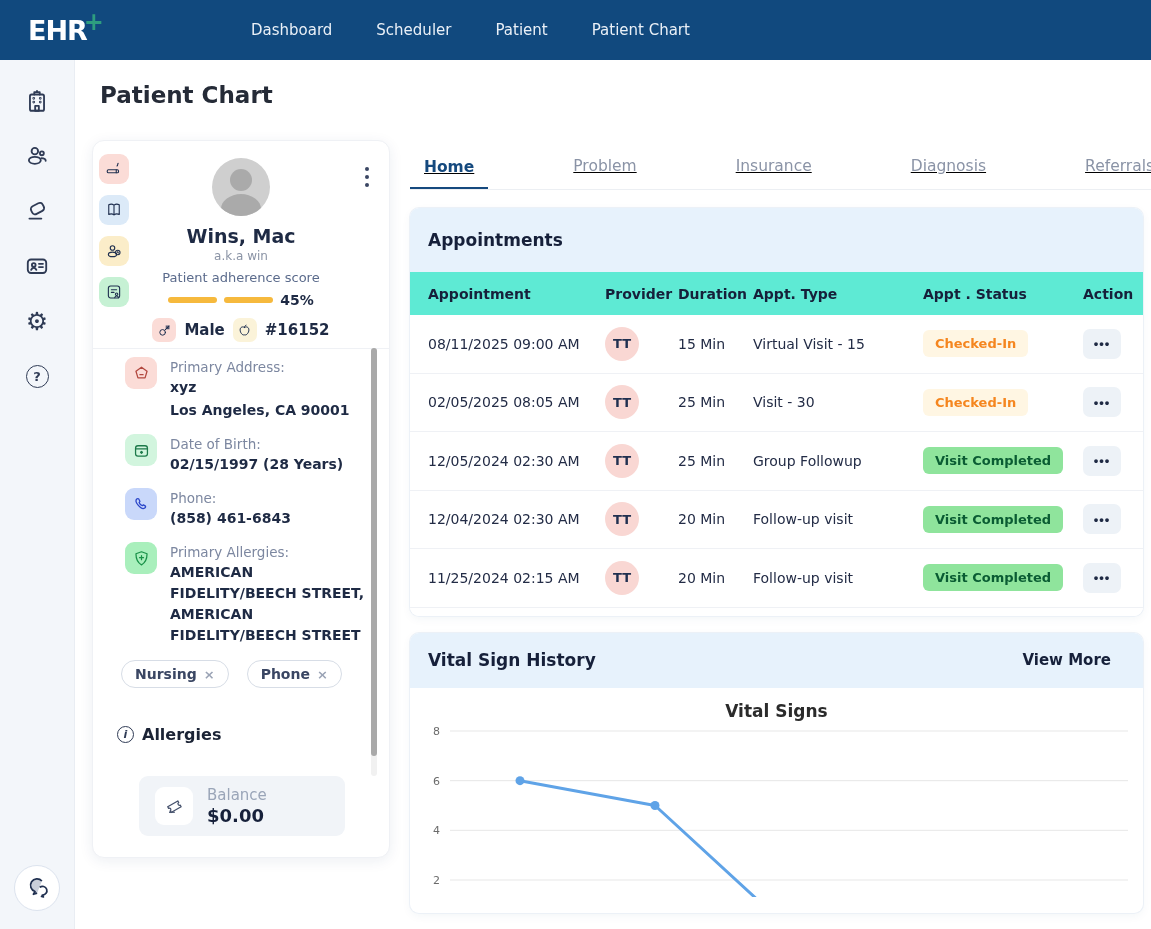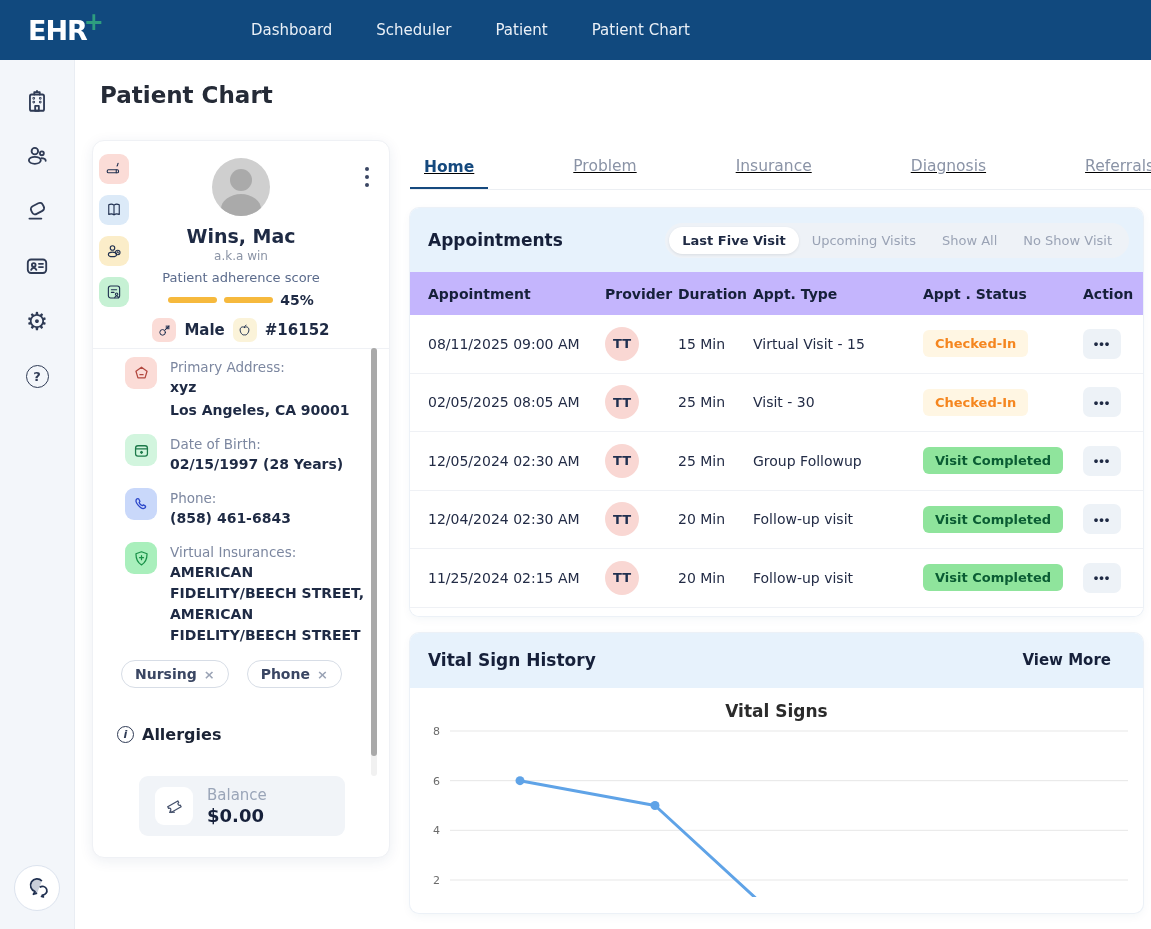--- a/index.html
+++ b/index.html
@@ -130,21 +130,21 @@
   .seg { background:#EEF2F7; border-radius:18px; padding:4px; display:flex;
     align-items:center; }
   .seg-item { font-size:13px; color:#9AA3B5; padding:6px 13px; border-radius:15px;
     cursor:pointer; white-space:nowrap; }
   .seg-item.active { background:#fff; color:#1F2A44; font-weight:600;
     box-shadow:0 1px 3px rgba(0,0,0,.09); }
 
   .tbl-head, .tbl-row { display:grid;
     grid-template-columns:177px 73px 75px 170px 160px 60px;
     align-items:center; padding:0 0 0 18px; }
-  .tbl-head { height:43px; background:#c4b5fd; }
+  .tbl-head { height:43px; background:#5eead4; }
   .tbl-head span { font-size:14px; font-weight:700; color:#16203A; }
   .tbl-row { height:58.5px; border-bottom:1px solid #EFF1F5; background:#fff; }
   .tbl-row:last-child { border-bottom:none; }
   .cell { font-size:14px; color:#232C46; }
   .prov-av { width:34px; height:34px; border-radius:50%; background:#F9D7D3;
     color:#203050; font-size:13px; font-weight:700; display:flex; align-items:center;
     justify-content:center; }
   .status-badge { display:inline-block; font-size:13px; font-weight:600;
     padding:6px 12px; border-radius:6px; }
   .status-badge.warn { background:#FFF6E3; color:#F5861F; }
@@ -337,21 +337,21 @@
         </div>
       </div>
       <div class="detail">
         <span class="dicon di-green2">
           <svg width="19" height="19" viewBox="0 0 24 24">
               <path d="M12 3.5l7 2.5c0 6.5-2.5 11.5-7 14-4.5-2.5-7-7.5-7-14z"></path>
               <path d="M12 8.5v5M9.5 11h5"></path>
             </svg>
         </span>
         <div>
-          <div class="dlabel">Virtual Insurances:</div>
+          <div class="dlabel">Primary Allergies:</div>
           <div class="dvalue" style="max-width:205px">AMERICAN FIDELITY/BEECH STREET, AMERICAN FIDELITY/BEECH STREET</div>
         </div>
       </div>
 
       <div class="tags">
         <span class="tag">
           <span>Nursing</span>
           <span class="x">×</span>
         </span>
         <span class="tag">
@@ -392,26 +392,20 @@
       <div class="tab active">Home</div>
       <div class="tab">Problem</div>
       <div class="tab">Insurance</div>
       <div class="tab">Diagnosis</div>
       <div class="tab">Referrals</div>
     </div>
 
     <section class="panel panel-appts">
       <div class="panel-head">
         <span class="panel-title">Appointments</span>
-        <div class="seg">
-          <span class="seg-item active">Last Five Visit</span>
-          <span class="seg-item">Upcoming Visits</span>
-          <span class="seg-item">Show All</span>
-          <span class="seg-item">No Show Visit</span>
-        </div>
       </div>
       <div class="tbl-head">
         <span>Appointment</span>
         <span>Provider</span>
         <span>Duration</span>
         <span>Appt. Type</span>
         <span>Appt . Status</span>
         <span>Action</span>
       </div>
 

